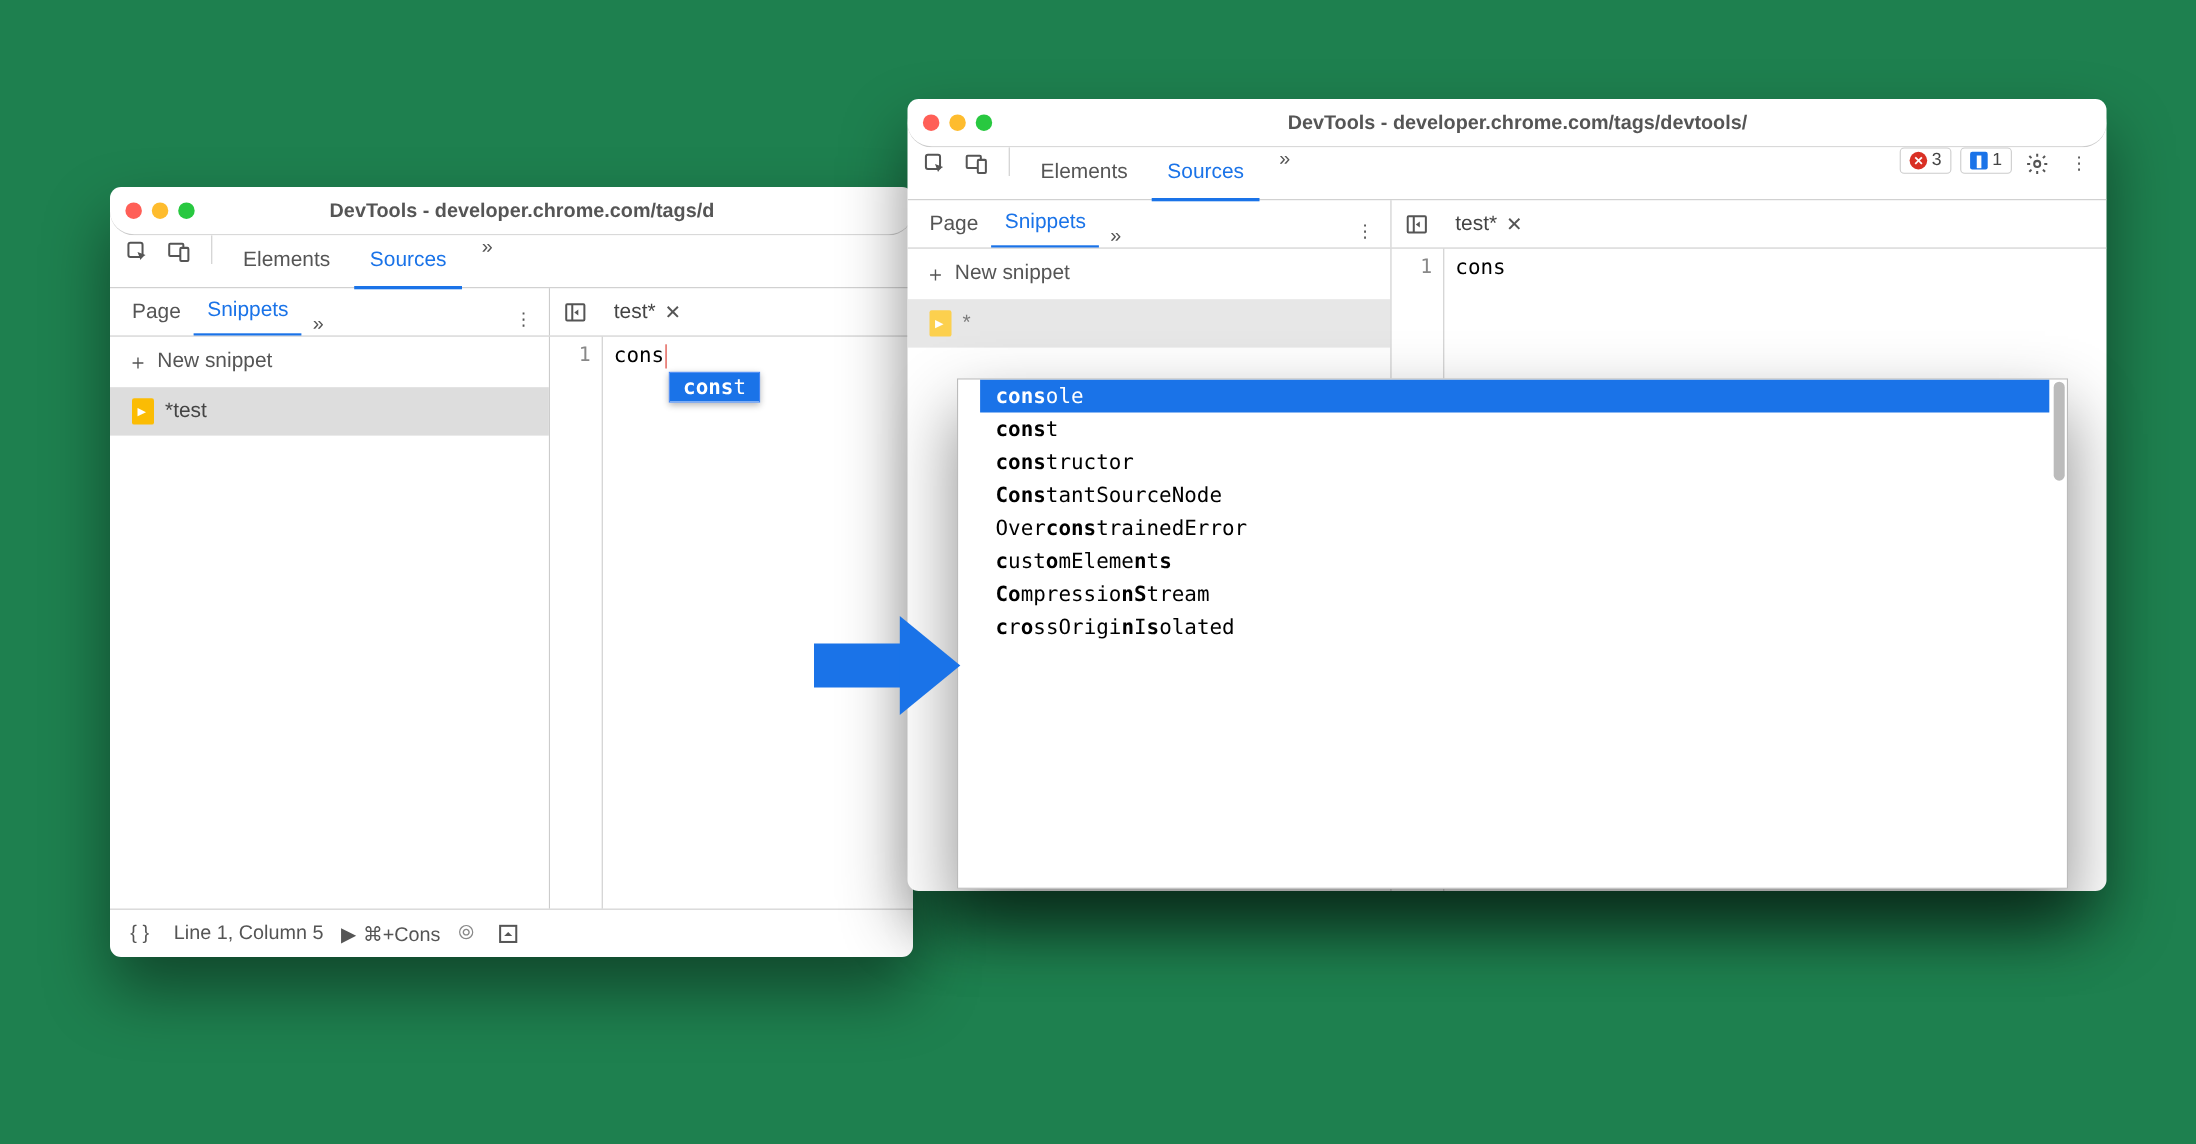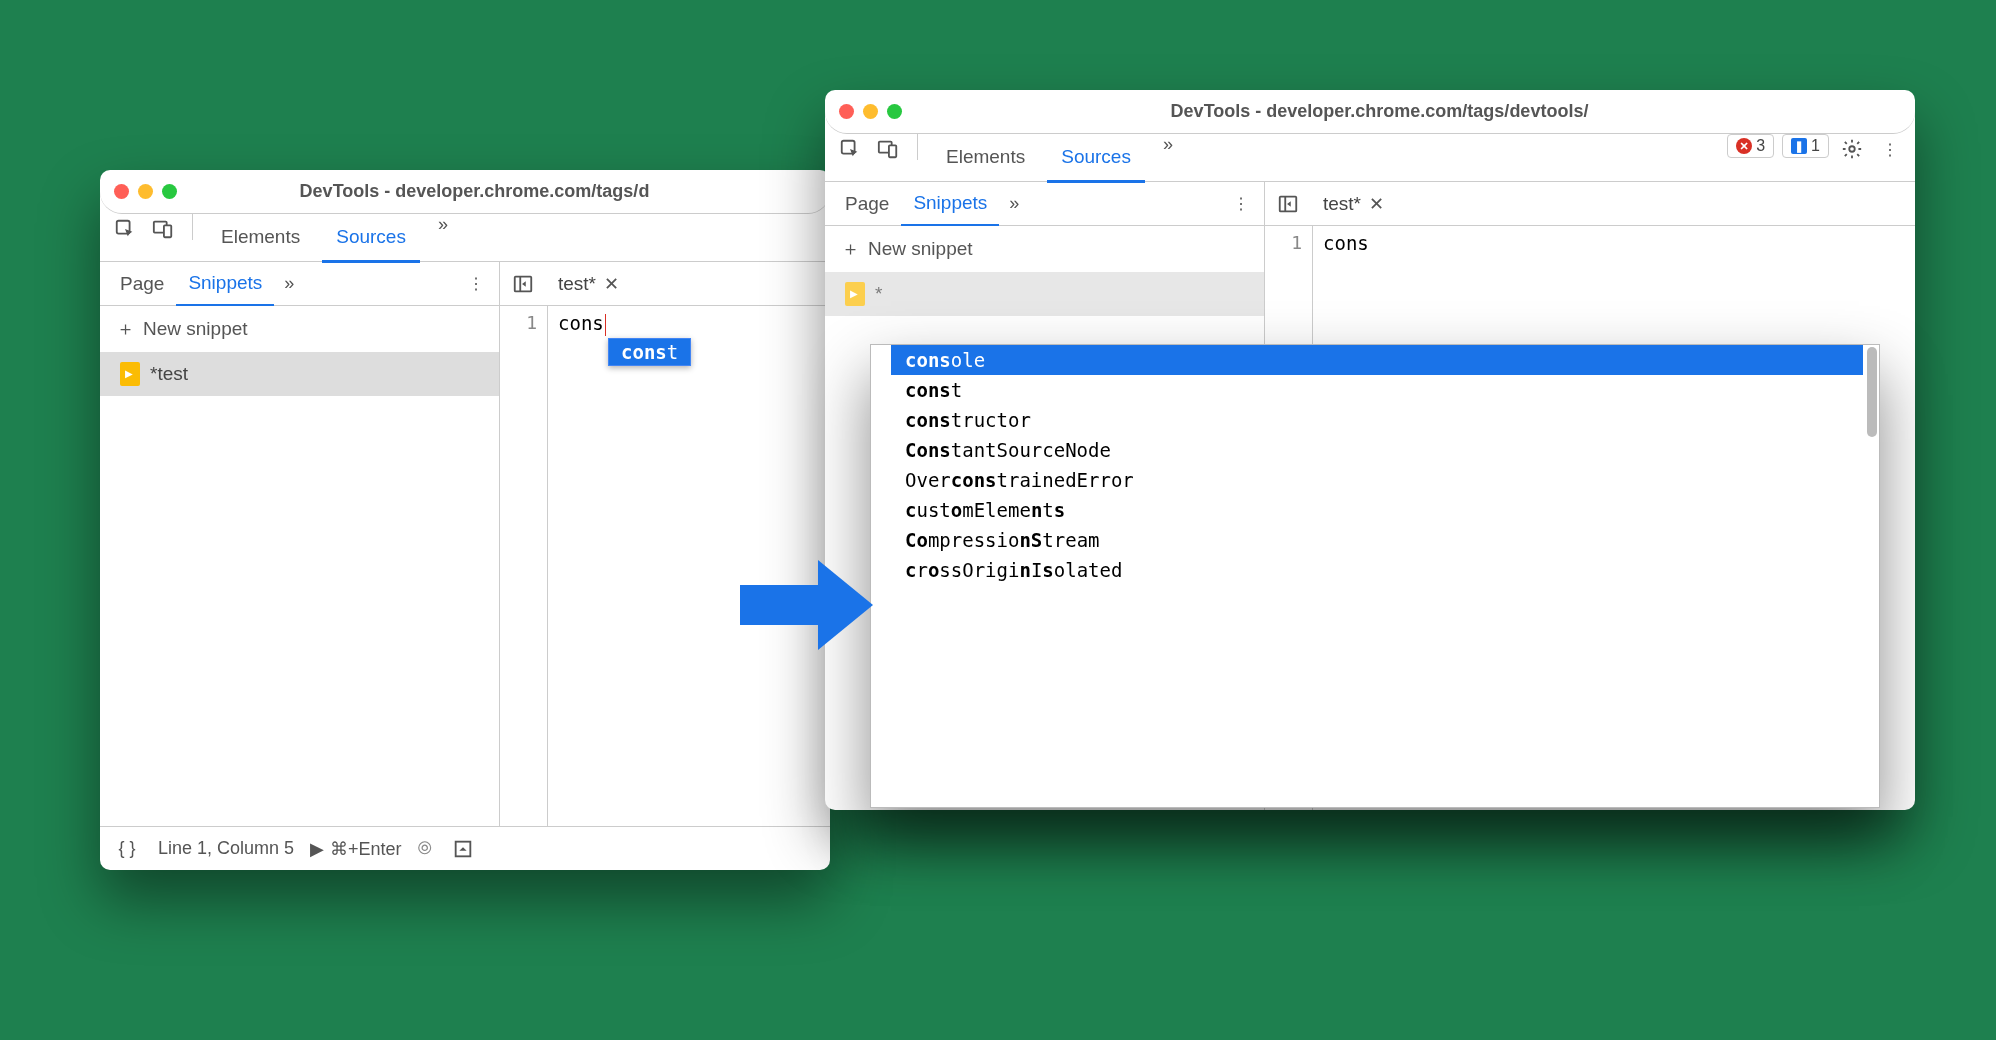--- a/index.html
+++ b/index.html
@@ -57,21 +57,21 @@
   .badge .bdot { width: 16px; height: 16px; border-radius: 50%; display:flex; align-items:center; justify-content:center; color:#fff; font-size:11px; font-weight:bold; }
   .badge .err { background:#d93025; }
   .badge .info { background:#1a73e8; border-radius:2px; }
 
   .subbar {
     height: 44px;
     display: flex;
     align-items: center;
     border-bottom: 1px solid #ccc;
   }
-  .subbar .pane-left { display:flex; align-items:center; height:100%; border-right:1px solid #ccc; padding: 0 8px; }
+  .subbar .pane-left { display:flex; align-items:flex-end; height:100%; border-right:1px solid #ccc; padding: 0 8px; }
   .subbar .pane-right { display:flex; align-items:center; height:100%; padding: 0 8px; gap:20px; }
   .subtab { font-size: 19px; color: #555; padding: 10px 12px; cursor:pointer; }
   .subtab.active { color:#1a73e8; border-bottom: 2px solid #1a73e8; }
 
   .content { flex:1; display:flex; }
   .sidebar { border-right:1px solid #ccc; display:flex; flex-direction:column; }
   .sb-left { width: 400px; }
   .new-snip { display:flex; align-items:center; gap:8px; padding: 10px 16px; font-size: 19px; color:#555; }
   .file-row { display:flex; align-items:center; gap:10px; padding: 10px 20px; font-size: 19px; color:#444; }
   .file-row.sel { background:#ddd; }
@@ -217,21 +217,21 @@
         </div>
       </div>
     </div>
   </div>
 
   <div class="statusbar">
     <div class="icon-btn">{ }</div>
     <div>Line 1, Column 5</div>
     <div style="display:flex;align-items:center;gap:6px">
       <span>▶</span>
-      <span>⌘+Enter</span>
+      <span>⌘+Cons</span>
     </div>
     <div style="color:#888">⦾</div>
     <div class="icon-btn">
       <svg class="ic" viewBox="0 0 24 24">
           <rect x="4" y="4" width="16" height="16"></rect>
           <path d="M8 14 l4-4 4 4" fill="#555" stroke="none"></path>
         </svg>
     </div>
   </div>
 </div>

